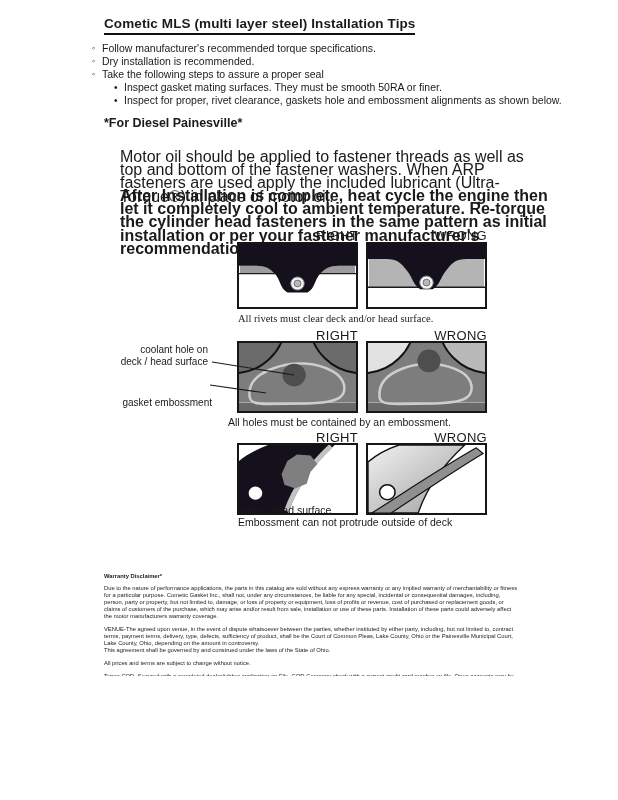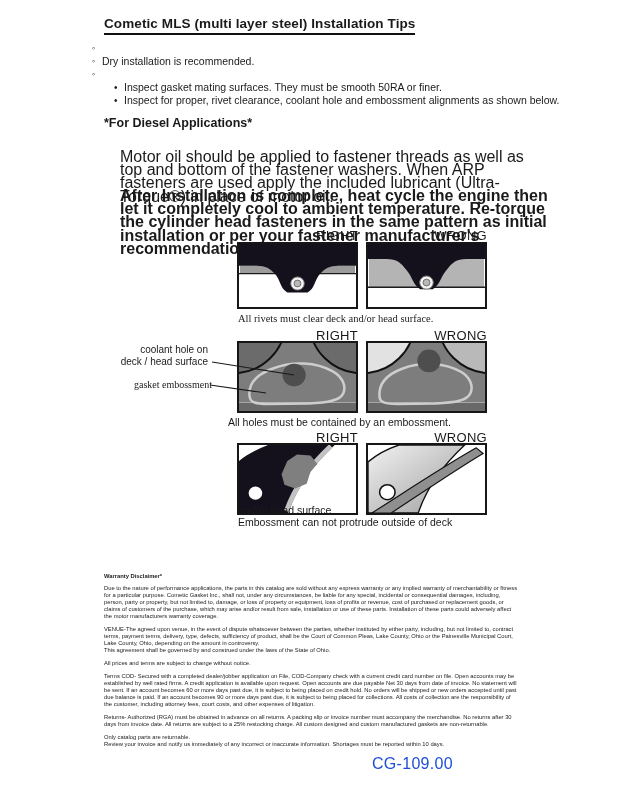--- a/index.html
+++ b/index.html
@@ -1,20 +1,20 @@
 <!DOCTYPE html>
 <html style="--ink: #1a1a1a; --dblack: #14101c; --gray: #9c9c9c; --midgray: #7d7d7d; --lgray: #c9c9c9;"><head>
 <meta charset="utf-8">
 <style>
   :root{
     --ink:#1a1a1a; --dblack:#14101c; --gray:#9c9c9c; --midgray:#7d7d7d; --lgray:#c9c9c9;
   }
   html,body{margin:0;padding:0;background:#fff;}
   .page{
-    position:relative; width:618px; height:800px; background:#ffffff;
+    position:relative; width:618px; height:676px; background:#ffffff;
     font-family:"Liberation Sans", sans-serif; color:var(--ink); overflow:hidden;
   }
   .abs{position:absolute;}
   .title{
     left:104px; top:16px; font-size:13.5px; font-weight:bold;
     border-bottom:2px solid #111; padding-bottom:2px; letter-spacing:0.1px;
   }
   .bullets{left:92px; top:42px; font-size:10.5px; line-height:13px;}
   .brow{display:flex; align-items:flex-start;}
   .marker{width:10px; flex:0 0 10px; font-size:9px; line-height:13px;}
@@ -39,39 +39,41 @@
 </head>
 <body>
 
 <div class="page">
 
   <div class="abs title">Cometic MLS (multi layer steel) Installation Tips</div>
 
   <div class="abs bullets">
     <div class="brow">
       <span class="marker">◦</span>
+      <span>Follow manufacturer's recommended torque specifications.</span>
     </div>
     <div class="brow">
       <span class="marker">◦</span>
       <span>Dry installation is recommended.</span>
     </div>
     <div class="brow">
       <span class="marker">◦</span>
+      <span>Take the following steps to assure a proper seal</span>
     </div>
     <div class="brow sub">
       <span class="marker">•</span>
       <span>Inspect gasket mating surfaces.  They must be smooth 50RA or finer.</span>
     </div>
     <div class="brow sub">
       <span class="marker">•</span>
-      <span>Inspect for proper, rivet clearance, coolant hole and embossment alignments as shown below.</span>
+      <span>Inspect for proper, rivet clearance, gaskets hole and embossment alignments as shown below.</span>
     </div>
   </div>
 
-  <div class="abs dheading">*For Diesel Applications*</div>
+  <div class="abs dheading">*For Diesel Painesville*</div>
   <p class="abs para p1">Motor oil should be applied to fastener threads as well as top and bottom of the fastener washers. When ARP fasteners are used apply the included lubricant (Ultra-Torque®) in place of motor oil.</p>
   <p class="abs para p2">After Installation is complete, heat cycle the engine then let it completely cool to ambient temperature. Re-torque the cylinder head fasteners in the same pattern as initial installation or per your fastener manufacturer's recommendations.</p>
 
   <div class="abs hdr" style="left:237px; top:228px;">RIGHT</div>
   <div class="abs hdr" style="left:366px; top:228px;">WRONG</div>
 
   <div class="abs dbox" style="left:237px; top:242px;">
     <svg width="117" height="63" viewBox="0 0 121 67" preserveAspectRatio="none">
       <rect width="121" height="67" fill="#ffffff"></rect>
       <rect x="1" y="23" width="119" height="9" fill="#9c9c9c"></rect>
@@ -95,21 +97,21 @@
   </div>
   <div class="abs caption" style="left:238px; top:313px;font-family:Liberation Serif, serif;">All rivets must clear deck and/or head surface.</div>
 
   <div class="abs hdr" style="left:237px; top:328px;">RIGHT</div>
   <div class="abs hdr" style="left:366px; top:328px;">WRONG</div>
 
   <div class="abs dlabel" style="left:100px; top:344px;">
     <div>coolant hole on</div>
     <div>deck / head surface</div>
   </div>
-  <div class="abs dlabel" style="left:104px; top:379px;font-family:Liberation Serif, serif;">gasket embossment</div>
+  <div class="abs dlabel" style="left:104px; top:397px;">gasket embossment</div>
 
   <div class="abs dbox" style="left:237px; top:341px;">
     <svg width="117" height="68" viewBox="0 0 121 72" preserveAspectRatio="none">
       <rect width="121" height="72" fill="#7d7d7d"></rect>
       <circle cx="-6" cy="-22" r="54" fill="#6b6b6b" stroke="#111" stroke-width="2"></circle>
       <circle cx="127" cy="-22" r="54" fill="#6b6b6b" stroke="#111" stroke-width="2"></circle>
       <rect x="0" y="63" width="121" height="9" fill="#696969"></rect>
       <line x1="0" y1="63" x2="121" y2="63" stroke="#aaaaaa" stroke-width="1"></line>
       <path d="M11,57 C9,42 19,33 35,27 C56,18.5 80,20.5 97,30 C107,36 111,45 108,53 C105,61 92,63.5 72,64 L30,64.5 C17,64.5 12,63 11,57 Z" fill="none" stroke="#cdcdcd" stroke-width="2.6"></path>
       <circle cx="57" cy="34" r="12" fill="#4e4e4e"></circle>

